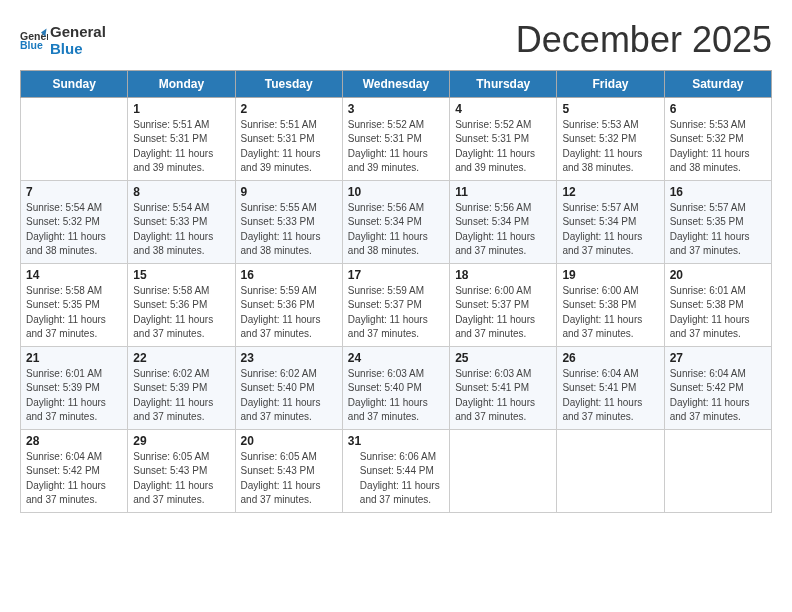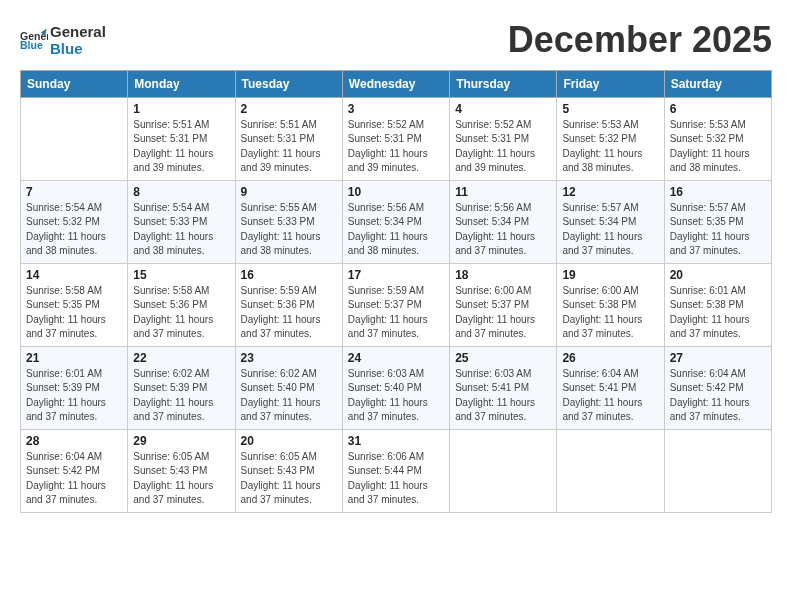--- a/index.html
+++ b/index.html
@@ -24,39 +24,39 @@
     .logo-icon {
       width: 28px;
       height: 28px;
       margin-right: 2px;
     }
     .title-block {
       text-align: right;
     }
     .month-title {
       font-size: 36px;
-      font-weight: bold;
+      font-weight: normal;
       color: #333;
       line-height: 1.1;
     }
     .subtitle {
       font-size: 14px;
       color: #555;
       margin-top: 2px;
     }
     .calendar {
       width: 100%;
       border-collapse: collapse;
       margin-top: 10px;
       font-size: 11px;
     }
     .calendar th {
       background: #2979b5;
       color: #fff;
-      text-align: left;
+      text-align: center;
       padding: 6px 6px;
       font-size: 12px;
       font-weight: bold;
       border: 1px solid #aaa;
     }
     .calendar td {
       border: 1px solid #ccc;
       vertical-align: top;
       padding: 4px 5px;
       width: 107px;
@@ -329,21 +329,21 @@
         </td>
         <td>
           <div class="day-number">20</div>
           <div class="day-info" style="white-space: pre-line;">Sunrise: 6:05 AM
 Sunset: 5:43 PM
 Daylight: 11 hours
 and 37 minutes.</div>
         </td>
         <td>
           <div class="day-number">31</div>
-          <div class="day-info" style="white-space: pre-line;">Sunrise: 6:06 AM
+          <div class="day-info" style="white-space: pre-line; margin-left: 12px;">Sunrise: 6:06 AM
 Sunset: 5:44 PM
 Daylight: 11 hours
 and 37 minutes.</div>
         </td>
         <td class="empty-cell"></td>
         <td class="empty-cell"></td>
         <td class="empty-cell"></td>
       </tr>
     </tbody>
 </table>

